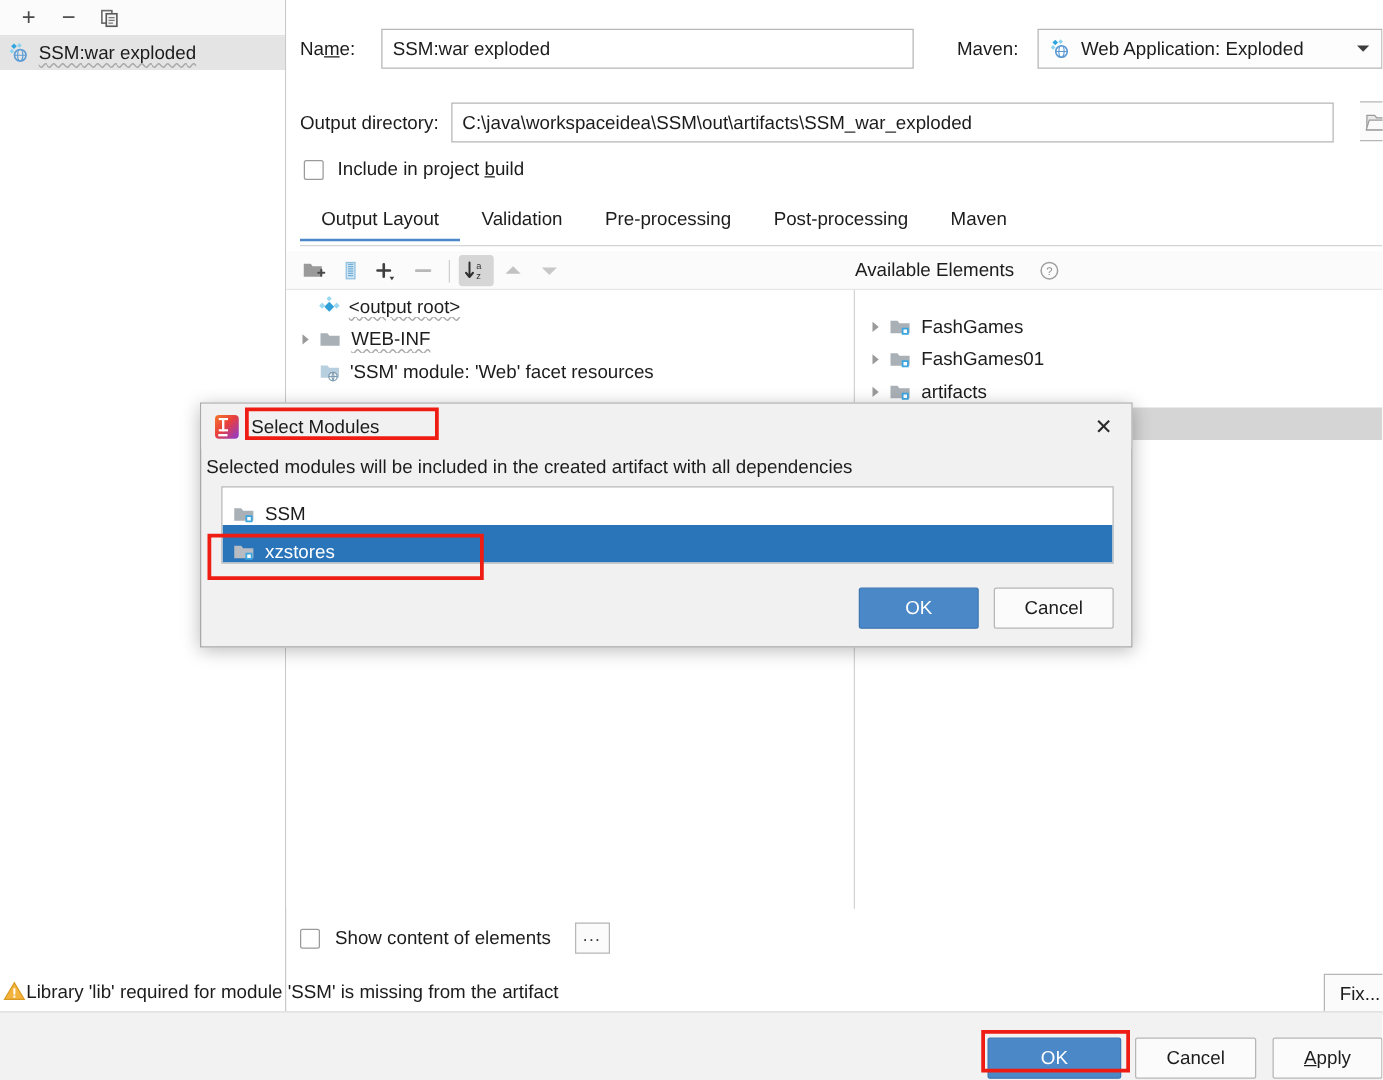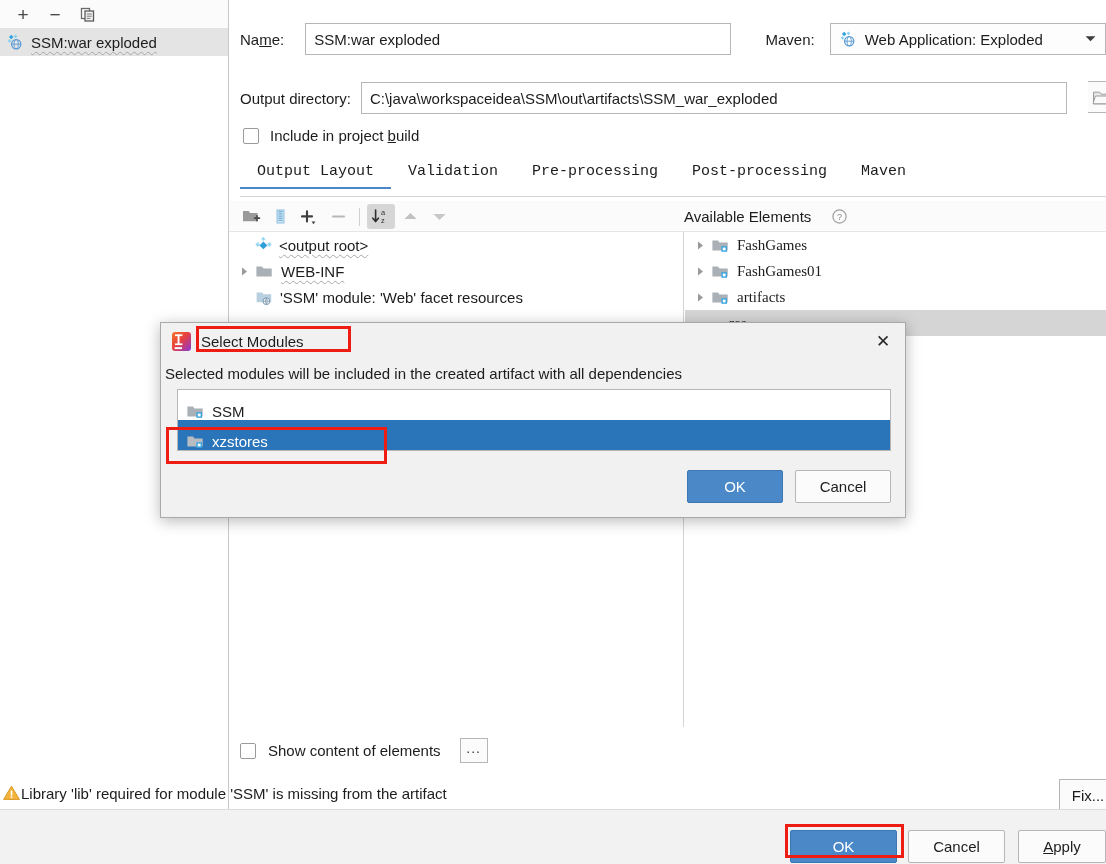--- a/index.html
+++ b/index.html
@@ -131,23 +131,22 @@
     border: 1px solid #9a9a9a;
     background: #ffffff;
     border-radius: 2px;
   }
 
   
   #tabs {
     position: absolute;
     left: 11px; top: 163px;
     width: 866px; height: 34px;
-    display: flex; align-items: flex-start;
+    display: flex; align-items: center;
     border-bottom: 1px solid #d4d4d4;
-    font-family: Liberation Mono, monospace;
   }
   .tab {
     padding: 0 17px 8px 17px;
     font-size: 15px;
     color: #1c1c1c;
     position: relative;
     white-space: nowrap;
   }
   .tab.active::after {
     content: "";
@@ -194,25 +193,24 @@
   #pane-left {
     position: absolute;
     left: 0; top: 232px;
     width: 455px; height: 495px;
     background: #ffffff;
     border-right: 1px solid #d4d4d4;
     overflow: hidden;
   }
   #pane-right {
     position: absolute;
-    left: 456px; top: 232px;
+    left: 456px; top: 248px;
     width: 421px; height: 495px;
     background: #ffffff;
     overflow: hidden;
-    font-family: Liberation Serif, serif;
   }
   .tree-row {
     height: 26px;
     display: flex; align-items: center;
     font-size: 15px;
     padding-left: 4px;
   }
   .tree-row.highlighted { background: #d5d5d5; }
   .tri {
     width: 22px;

